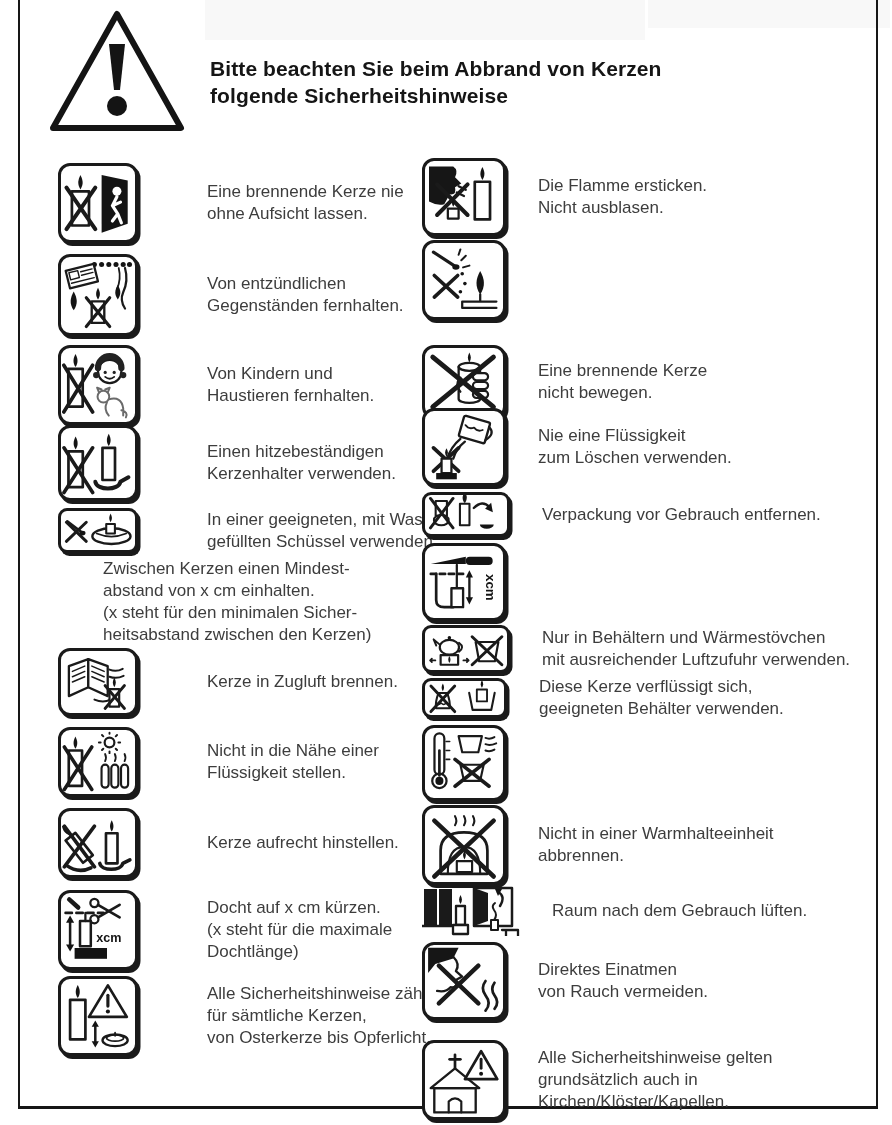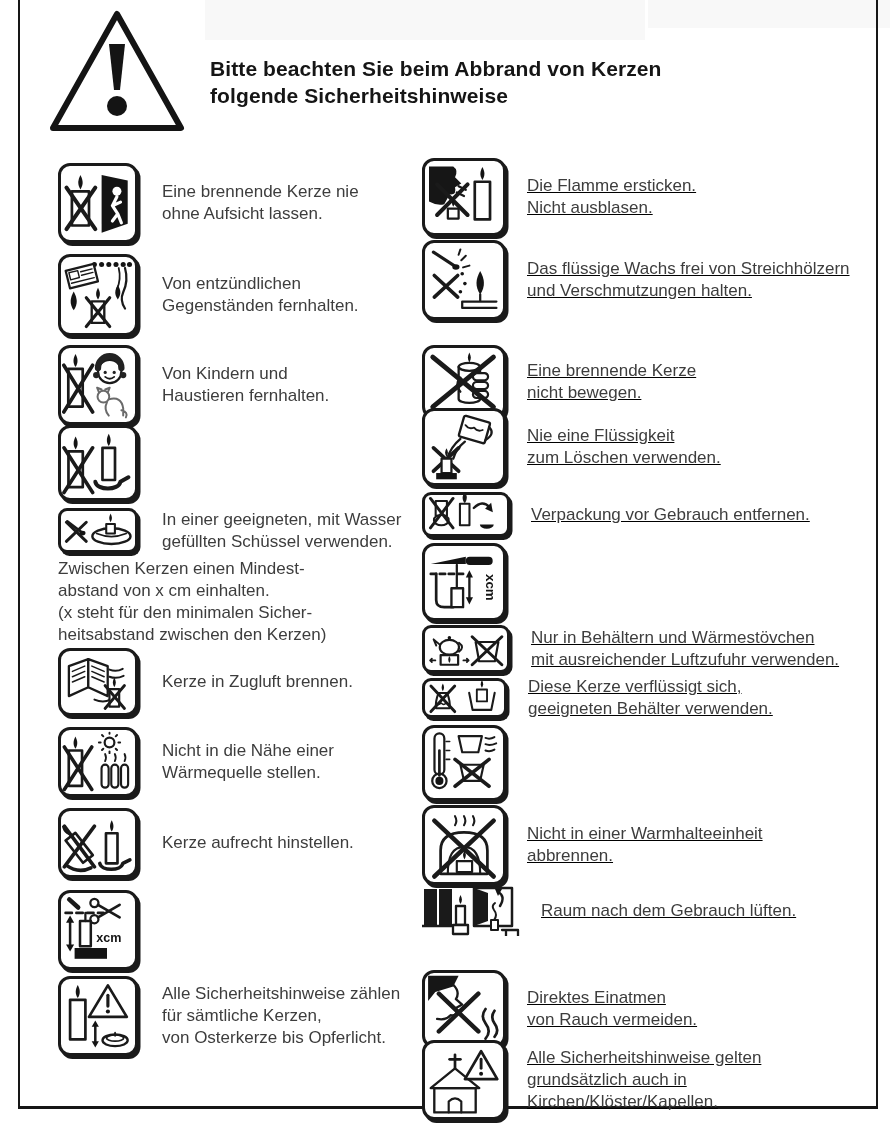--- a/index.html
+++ b/index.html
@@ -13,34 +13,34 @@
     border-left:2px solid #161616;border-right:2px solid #161616;border-bottom:3px solid #161616;
   }
   .hdr-triangle{position:absolute;left:46px;top:8px;}
   .page-title{
     position:absolute;left:210px;top:55px;width:520px;
     font-size:21px;line-height:27px;font-weight:bold;color:#151515;
     white-space:pre-line;letter-spacing:.1px;
   }
   .row{position:absolute;display:flex;align-items:center;}
   .col-left{left:58px;gap:24px;}
-  .col-right{left:422px;gap:21px;text-decoration:underline;}
+  .col-right{left:422px;gap:32px;}
   .picto{
     flex-shrink:0;box-sizing:border-box;background:#fff;
     border:3px solid #1a1a1a;border-radius:12px;
     box-shadow:2.5px 3px 0 0 #1a1a1a;
     display:flex;align-items:center;justify-content:center;
   }
   .picto.wide{border-radius:9px;}
   .picto svg,.picto-plain svg{display:block;}
   .picto-plain{flex-shrink:0;}
   .txt{
     font-size:17px;line-height:22px;color:#3d3d3d;white-space:pre-line;
   }
-  .tl .txt{width:286px;}
+  .tl .txt{width:286px;margin-left:45px;}
   .tr .txt{width:352px;}
   svg text{font-family:"Liberation Sans",sans-serif;}
 </style>
 </head>
 <body>
 
 <div class="scan-artifact" style="left:205px;top:0;width:440px;height:40px;"></div>
 <div class="scan-artifact" style="left:648px;top:0;width:242px;height:28px;"></div>
 <div class="page-frame"></div>
 
@@ -132,20 +132,22 @@
     <svg width="72" height="68" viewBox="0 0 80 76" fill="none" stroke="#1a1a1a" stroke-linecap="round" stroke-linejoin="round">
       <rect x="7" y="25" width="16" height="40" stroke-width="3"></rect>
       <path d="M15,23 c-3.2,-5 -2.8,-9 0,-14.5 c2.8,5.5 3.2,9.5 0,14.5 z" fill="#141414" stroke="none"></path>
       <line x1="2" y1="21" x2="34" y2="71" stroke-width="4"></line>
         <line x1="34" y1="21" x2="2" y2="71" stroke-width="4"></line>
       <rect x="45" y="21" width="14" height="36" stroke-width="3"></rect>
       <path d="M52,19 c-3,-4.8 -2.6,-8.6 0,-13.8 c2.6,5.2 3,9 0,13.8 z" fill="#141414" stroke="none"></path>
       <path d="M37,59 c2,10 26,10 28,0 l9,-5" stroke-width="4.5"></path>
     </svg>
   </div>
+  <div class="txt">Einen hitzebeständigen
+Kerzenhalter verwenden.</div>
 </div>
 
 <div class="row col-left tl" style="top:508px">
   <div class="picto wide" style="width:80px;height:45px">
     <svg width="74" height="39" viewBox="0 0 85 45" fill="none" stroke="#1a1a1a" stroke-linecap="round" stroke-linejoin="round">
       <line x1="7" y1="12" x2="23" y2="24" stroke-width="3"></line>
       <ellipse cx="24.5" cy="25.5" rx="3.6" ry="2.8" fill="#141414" stroke="none"></ellipse>
       <line x1="6" y1="13" x2="29" y2="35" stroke-width="3.4"></line>
         <line x1="29" y1="13" x2="6" y2="35" stroke-width="3.4"></line>
       <ellipse cx="58" cy="29" rx="22" ry="9" stroke-width="2.8" fill="#fff"></ellipse>
@@ -190,21 +192,21 @@
         <line x1="33" y1="18" x2="2" y2="66" stroke-width="4"></line>
       <circle cx="53" cy="13" r="5.5" stroke-width="2.5"></circle>
       <path d="M53,3 l0,-1 M53,23 l0,2 M43,13 l-2,0 M63,13 l2,0 M46,6 l-1.5,-1.5 M60,20 l1.5,1.5 M60,6 l1.5,-1.5 M46,20 l-1.5,1.5" stroke-width="2.2"></path>
       <rect x="44" y="38" width="8" height="26" rx="4" stroke-width="2.4"></rect>
       <rect x="55" y="38" width="8" height="26" rx="4" stroke-width="2.4"></rect>
       <rect x="66" y="38" width="8" height="26" rx="4" stroke-width="2.4"></rect>
       <path d="M48,34 q2,-4 0,-8 M59,34 q2,-4 0,-8 M70,34 q2,-4 0,-8" stroke-width="2.1"></path>
     </svg>
   </div>
   <div class="txt">Nicht in die Nähe einer
-Wärmequelle stellen.</div>
+Flüssigkeit stellen.</div>
 </div>
 
 <div class="row col-left tl" style="top:808px">
   <div class="picto" style="width:80px;height:70px">
     <svg width="72" height="62" viewBox="0 0 80 70" fill="none" stroke="#1a1a1a" stroke-linecap="round" stroke-linejoin="round">
       <g transform="rotate(-38 20 42)">
         <rect x="13" y="24" width="14" height="32" stroke-width="3"></rect>
         <path d="M20,22 c-3,-4.8 -2.6,-8.6 0,-13.8 c2.6,5.2 3,9 0,13.8 z" fill="#141414" stroke="none"></path>
       </g>
       <line x1="2" y1="16" x2="36" y2="62" stroke-width="4"></line>
@@ -229,20 +231,23 @@
         <circle cx="36" cy="28" r="4.5" stroke-width="2.5"></circle>
       <line x1="9" y1="30" x2="9" y2="58" stroke-width="2.8"></line>
       <polygon points="9,24 4.5,32 13.5,32" fill="#141414" stroke="none"></polygon>
       <polygon points="9,64 4.5,56 13.5,56" fill="#141414" stroke="none"></polygon>
       <line x1="26" y1="21" x2="26" y2="30" stroke-width="2.5"></line>
       <rect x="20" y="30" width="12" height="28" stroke-width="2.8"></rect>
       <text x="52" y="53" font-size="14" font-weight="bold" fill="#141414" stroke="none" text-anchor="middle">xcm</text>
       <rect x="14" y="60" width="36" height="12" fill="#141414" stroke="none"></rect>
     </svg>
   </div>
+  <div class="txt">Docht auf x cm kürzen.
+(x steht für die maximale
+Dochtlänge)</div>
 </div>
 
 <div class="row col-left tl" style="top:976px">
   <div class="picto" style="width:80px;height:80px">
     <svg width="72" height="72" viewBox="0 0 80 80" fill="none" stroke="#1a1a1a" stroke-linecap="round" stroke-linejoin="round">
       <rect x="9" y="22" width="17" height="44" stroke-width="3"></rect>
       <path d="M17.5,20 c-3.2,-5 -2.8,-9 0,-14.5 c2.8,5.5 3.2,9.5 0,14.5 z" fill="#141414" stroke="none"></path>
       <polygon points="51,6 72,41 30,41" stroke-width="3"></polygon>
       <line x1="51" y1="17" x2="51" y2="29" stroke-width="3.5"></line>
       <circle cx="51" cy="35" r="2.3" fill="#141414" stroke="none"></circle>
@@ -286,22 +291,20 @@
       <line x1="9" y1="35" x2="35" y2="59" stroke-width="4"></line>
         <line x1="35" y1="35" x2="9" y2="59" stroke-width="4"></line>
       <circle cx="40" cy="33" r="2" fill="#141414" stroke="none"></circle>
         <circle cx="43" cy="44" r="2" fill="#141414" stroke="none"></circle>
         <circle cx="38" cy="53" r="2" fill="#141414" stroke="none"></circle>
       <path d="M60,56 c-6,-9 -5,-17 0,-26 c5,9 6,17 0,26 z" fill="#141414" stroke="none"></path>
       <line x1="60" y1="56" x2="60" y2="63" stroke-width="2.5"></line>
       <path d="M40,71 L40,64 L78,64 M40,71 L78,71" stroke-width="2.5"></path>
     </svg>
   </div>
-  <div class="txt">Das flüssige Wachs frei von Streichhölzern
-und Verschmutzungen halten.</div>
 </div>
 
 <div class="row col-right tr" style="top:345px">
   <div class="picto" style="width:84px;height:74px">
     <svg width="76" height="66" viewBox="0 0 84 74" fill="none" stroke="#1a1a1a" stroke-linecap="round" stroke-linejoin="round">
       <path d="M36,20 l0,36 a12,4.5 0 0 0 24,0 l0,-36" stroke-width="2.6" fill="#fff"></path>
       <ellipse cx="48" cy="20" rx="12" ry="4.5" stroke-width="2.6" fill="#fff"></ellipse>
       <path d="M48,15 c-2.4,-3.8 -2.1,-6.8 0,-11 c2.1,4.2 2.4,7.2 0,11 z" fill="#141414" stroke="none"></path>
       <path d="M38,32 q-7,8 0,16" stroke-width="2.4"></path>
       <rect x="52" y="27" width="17" height="8" rx="4" stroke-width="2.4" fill="#fff"></rect>
@@ -452,21 +455,21 @@
       <path d="M78,20 Q84,10 76,6" stroke-width="2.5"></path>
       <polygon points="73,3 80,3 76,10" fill="#141414" stroke="none"></polygon>
       <path d="M72,34 q4,-5 0,-10 q-3,-4 1,-7" stroke-width="2"></path>
       <rect x="69" y="34" width="7" height="10" stroke-width="2" fill="#fff"></rect>
       <path d="M80,44 L96,44 L96,50 M84,44 L84,50" stroke-width="2.3"></path>
     </svg>
   </div>
   <div class="txt">Raum nach dem Gebrauch lüften.</div>
 </div>
 
-<div class="row col-right tr" style="top:970px">
+<div class="row col-right tr" style="top:942px">
   <div class="picto" style="width:84px;height:78px">
     <svg width="76" height="70" viewBox="0 0 84 78" fill="none" stroke="#1a1a1a" stroke-linecap="round" stroke-linejoin="round">
       <polygon points="2,2 36,2 30,14 10,20 2,30" fill="#161616" stroke="none"></polygon>
       <path d="M30,12 Q38,20 33,28 L40,34 L33,38 Q36,47 27,46 Q22,52 12,50" stroke-width="2.6"></path>
       <line x1="14" y1="22" x2="58" y2="64" stroke-width="5"></line>
         <line x1="58" y1="22" x2="14" y2="64" stroke-width="5"></line>
       <path d="M66,72 q7,-8 0,-17 q-6,-8 0,-16" stroke-width="3"></path>
       <path d="M76,70 q6,-7 0,-15 q-5,-7 0,-14" stroke-width="3"></path>
     </svg>
   </div>

